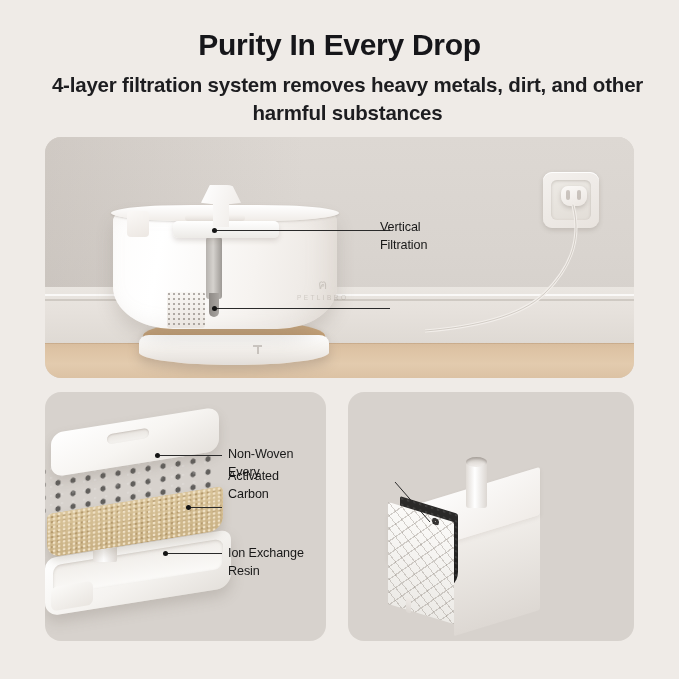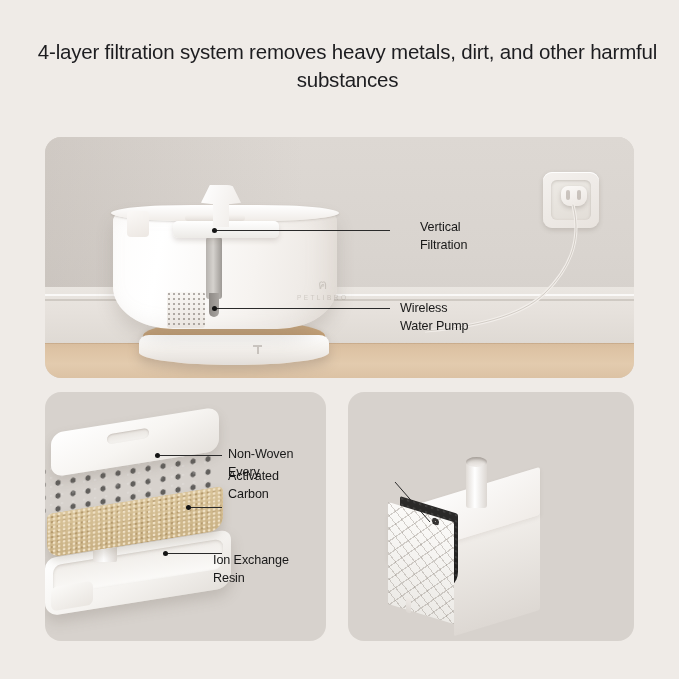--- a/index.html
+++ b/index.html
@@ -28,21 +28,21 @@
   .title {
     font-size: 30px;
     font-weight: bold;
     color: #16161a;
     letter-spacing: -0.3px;
     line-height: 1.1;
     margin: 0;
   }
   .subtitle {
     font-size: 20.5px;
-    font-weight: 400;
+    font-weight: 700;
     color: #1d1d20;
     line-height: 1.38;
     margin: 10px 0 0 16px;
     letter-spacing: -0.2px;
   }
 
   
   .panel {
     position: absolute;
     border-radius: 16px;
@@ -422,20 +422,21 @@
     position: absolute;
     pointer-events: none;
   }
 </style>
 </head>
 <body>
 
 <div class="page">
 
   <div class="header">
+    <h1 class="title">Purity In Every Drop</h1>
     <p class="subtitle">4-layer filtration system removes heavy metals,
 dirt, and other harmful substances</p>
   </div>
 
   <div class="panel" id="panel-main">
     <div class="wall"></div>
     <div class="wall-shade"></div>
     <div class="baseboard"></div>
     <div class="floor">
       <div class="floor-grain"></div>
@@ -469,24 +470,22 @@
       </div>
     </div>
 
     <div class="leader-dot" style="left:167px; top:91px;"></div>
     <div class="leader" style="left:172px; top:93px; width:173px;"></div>
 
     <div class="leader-dot" style="left:167px; top:169px;"></div>
     <div class="leader" style="left:172px; top:171px; width:173px;"></div>
   </div>
 
-  <div class="callout-text" style="left:420px; top:219px;">Vertical
+  <div class="callout-text" style="left:380px; top:219px;">Vertical
 Filtration</div>
-  <div class="callout-text" style="left:400px; top:300px;">Wireless
-Water Pump</div>
 
   <div class="panel" id="panel-filter">
     <div class="fx">
       <div class="fx-tray">
         <div class="fx-tray-rim"></div>
       </div>
       <div class="fx-foot"></div>
       <div class="fx-tube"></div>
       <div class="fx-resin"></div>
       <div class="fx-carbon">
@@ -504,21 +503,21 @@
     <div class="leader" style="left:146px; top:115px; width:31px;"></div>
 
     <div class="leader-dot" style="left:118px; top:159px;"></div>
     <div class="leader" style="left:123px; top:161px; width:54px;"></div>
   </div>
 
   <div class="callout-text" style="left:228px; top:446px;">Non-Woven
 Every</div>
   <div class="callout-text" style="left:228px; top:468px;">Activated
 Carbon</div>
-  <div class="callout-text" style="left:213px; top:545px;margin-top:7px;">Ion Exchange
+  <div class="callout-text" style="left:228px; top:545px;">Ion Exchange
 Resin</div>
 
   <div class="panel" id="panel-sponge">
     <div class="sp">
       <div class="sp-side"></div>
       <div class="sp-top"></div>
       <div class="sp-sponge">
         <div class="sp-sponge-tex"></div>
       </div>
       <div class="sp-front">

